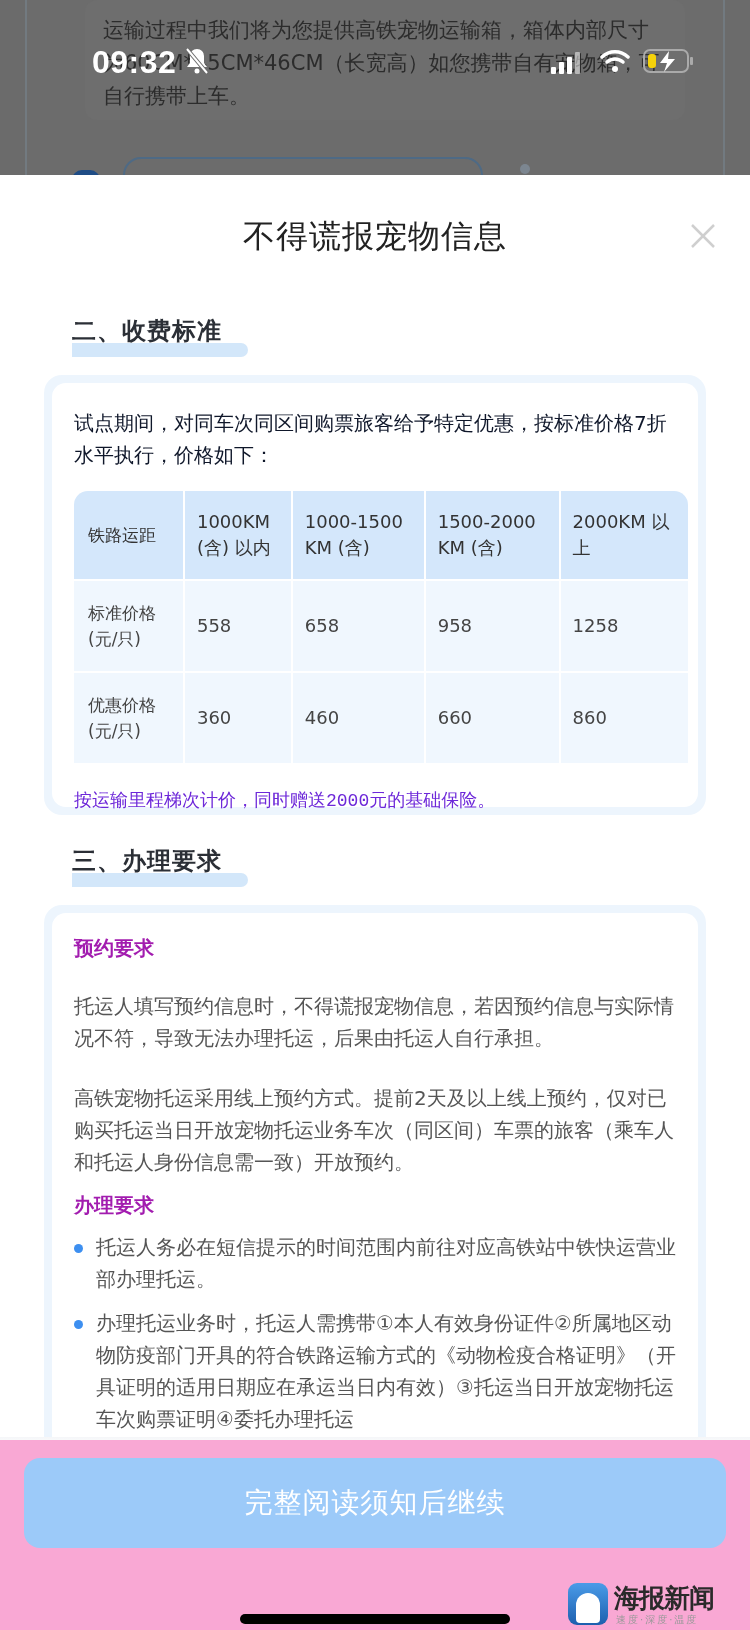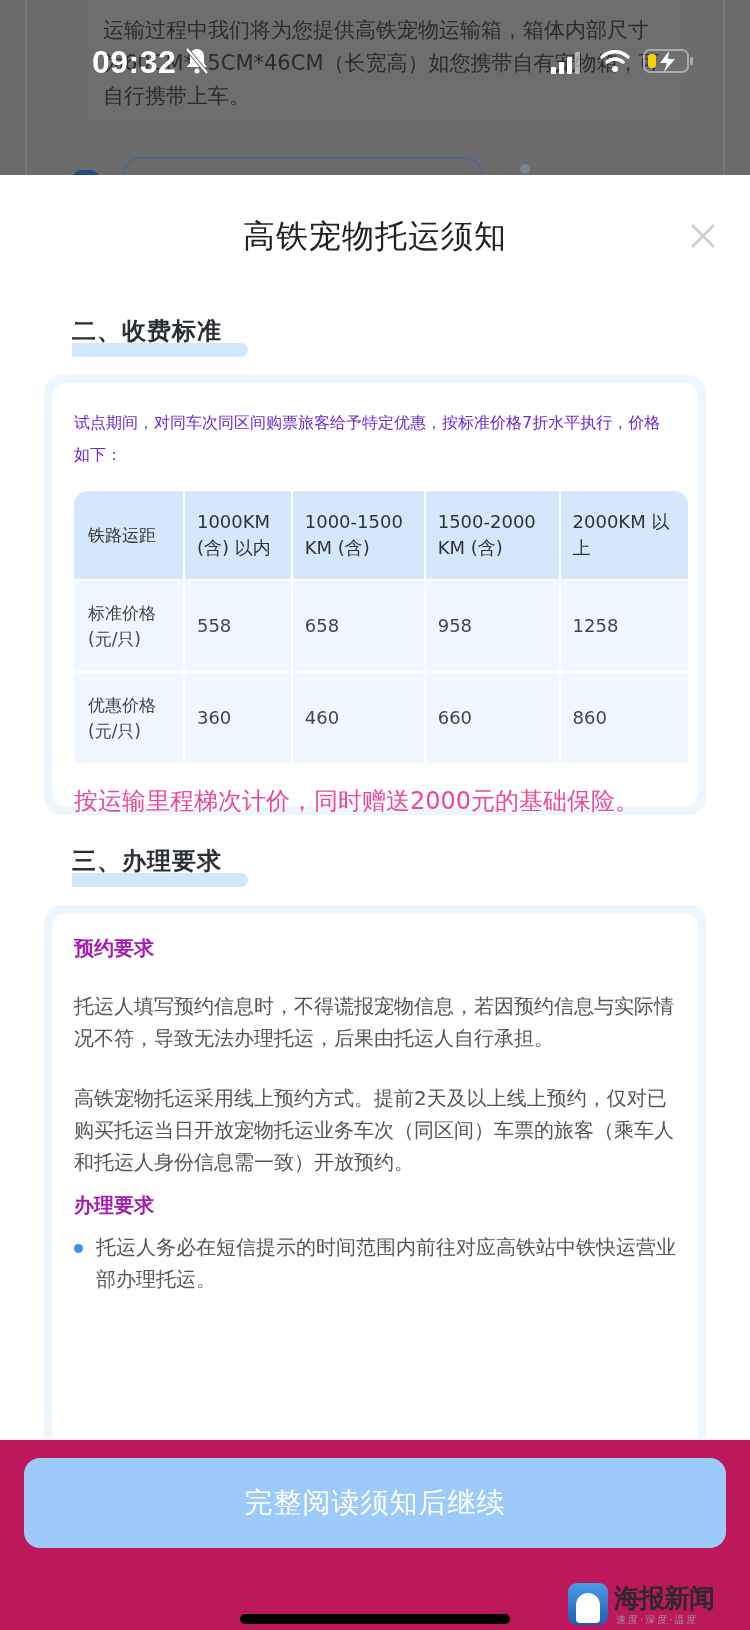--- a/index.html
+++ b/index.html
@@ -27,39 +27,39 @@
   .sheet { position: absolute; left: 0; top: 175px; width: 750px; height: 1455px; background: #fff; border-radius: 0; }
   .sheet-title { position: absolute; left: 0; top: 40px; width: 750px; text-align: center; font-size: 32px; color: #222; letter-spacing: 1px; }
   .close-btn { position: absolute; left: 688px; top: 46px; width: 30px; height: 30px; cursor: pointer; }
 
   .section-heading { position: absolute; left: 72px; font-size: 24px; font-weight: bold; color: #2b2f36; letter-spacing: 1px; z-index: 2; }
   .section-heading .hl { position: absolute; left: 0; bottom: -10px; width: 176px; height: 14px; background: #d3e7fa; border-radius: 0 10px 10px 0; z-index: -1; }
 
   .card-outer { position: absolute; left: 44px; width: 662px; background: #edf5fd; border-radius: 18px; padding: 8px; }
   .card { background: #fff; border-radius: 14px; width: 100%; height: 100%; padding: 24px 22px 0 22px; }
 
-  .intro { font-size: 16px; line-height: 32px; color: #6d28d9; }
+  .intro { font-size: 20px; line-height: 32px; color: #0f172a; }
 
   .price-table { margin-top: 20px; width: 614px; border-collapse: separate; border-spacing: 0; border-radius: 14px 14px 0 0; overflow: hidden; }
   .price-table th, .price-table td { text-align: left; vertical-align: middle; font-size: 18px; line-height: 26px; font-weight: normal; border-right: 2px solid #fff; }
   .price-table th:last-child, .price-table td:last-child { border-right: none; }
   .price-table th { background: #d4e7fb; color: #333; height: 88px; padding: 0 12px; font-size: 18px; }
   .price-table th.first, .price-table td.first { font-size: 17px; padding-left: 14px; }
   .price-table td { background: #f0f7fe; color: #444; height: 92px; padding: 0 12px; border-top: 2px solid #fff; }
 
-  .after-table { margin-top: 22px; font-size: 24px; line-height: 32px; color: #ec4899; }
+  .after-table { margin-top: 22px; font-size: 18px; line-height: 32px; color: #6d28d9; font-family: Liberation Mono, monospace; }
 
   .sub-heading { font-size: 20px; font-weight: bold; color: #a21caf; margin-top: 0; }
   .para { font-size: 20px; line-height: 32px; color: #555; margin-top: 28px; }
   .bullet { position: relative; padding-left: 22px; font-size: 20px; line-height: 32px; color: #555; margin-top: 12px; }
   .bullet .dot { position: absolute; left: 0; top: 13px; width: 9px; height: 9px; border-radius: 50%; background: #3d8ff0; }
 
   
   .fade { position: absolute; left: 0; top: 1437px; width: 750px; height: 8px; background: linear-gradient(#f4f6f8, #fff); }
-  .footer { position: absolute; left: 0; top: 1440px; width: 750px; height: 190px; background: #be185d; }
+  .footer { position: absolute; left: 0; top: 1440px; width: 750px; height: 190px; background: #f9a8d4; }
   .continue-btn { position: absolute; left: 24px; top: 18px; width: 702px; height: 90px; background: #9ccaf9; border-radius: 16px; border: none; color: #fff; font-size: 28px; letter-spacing: 1px; text-align: center; line-height: 90px; cursor: pointer; font-family: "DejaVu Sans", sans-serif; }
   .home-indicator { position: absolute; left: 240px; top: 174px; width: 270px; height: 10px; border-radius: 5px; background: #000; }
 
   .watermark { position: absolute; left: 568px; top: 1583px; width: 180px; height: 44px; }
   .wm-logo { position: absolute; left: 0; top: 0; width: 40px; height: 42px; border-radius: 9px; background: linear-gradient(#4a9be8, #1d5fae); }
   .wm-face { position: absolute; left: 8px; top: 10px; width: 24px; height: 30px; border-radius: 12px 12px 4px 4px; background: #fff; }
   .wm-name { position: absolute; left: 46px; top: -2px; font-size: 26px; font-weight: bold; color: #2a2a2a; letter-spacing: -1px; }
   .wm-tag { position: absolute; left: 48px; top: 30px; font-size: 10px; color: #999; letter-spacing: 2px; }
 </style>
 </head>
@@ -95,21 +95,21 @@
   </svg>
   <svg class="battery" viewBox="0 0 52 26">
     <rect x="1" y="2" width="44" height="22" rx="6" fill="none" stroke="#aaa" stroke-width="2"></rect>
     <rect x="47" y="9" width="3" height="8" rx="1" fill="#aaa"></rect>
     <rect x="5" y="6" width="8" height="14" rx="3" fill="#f5d20a"></rect>
     <path d="M26 3 L17 15 H24 L21 24 L32 11 H25 Z" fill="#fff"></path>
   </svg>
 </div>
 
 <div class="sheet">
-  <div class="sheet-title">高铁宠物托运须知</div>
+  <div class="sheet-title">不得谎报宠物信息</div>
   <svg class="close-btn" viewBox="0 0 30 30">
     <line x1="4" y1="4" x2="26" y2="26" stroke="#cfcfcf" stroke-width="2.5"></line>
     <line x1="26" y1="4" x2="4" y2="26" stroke="#cfcfcf" stroke-width="2.5"></line>
   </svg>
 
   <div class="section-heading" style="top:140px;">
     <span>二、收费标准</span>
     <span class="hl"></span>
   </div>
 
@@ -155,20 +155,24 @@
   <div class="card-outer" style="top:730px; height:600px;">
     <div class="card" style="padding-top:22px;">
       <div class="sub-heading">预约要求</div>
       <div class="para">托运人填写预约信息时，不得谎报宠物信息，若因预约信息与实际情况不符，导致无法办理托运，后果由托运人自行承担。</div>
       <div class="para">高铁宠物托运采用线上预约方式。提前2天及以上线上预约，仅对已购买托运当日开放宠物托运业务车次（同区间）车票的旅客（乘车人和托运人身份信息需一致）开放预约。</div>
       <div class="sub-heading" style="margin-top:14px;">办理要求</div>
       <div class="bullet">
         <span class="dot"></span>
         <span>托运人务必在短信提示的时间范围内前往对应高铁站中铁快运营业部办理托运。</span>
       </div>
+      <div class="bullet">
+        <span class="dot"></span>
+        <span>办理托运业务时，托运人需携带①本人有效身份证件②所属地区动物防疫部门开具的符合铁路运输方式的《动物检疫合格证明》（开具证明的适用日期应在承运当日内有效）③托运当日开放宠物托运车次购票证明④委托办理托运</span>
+      </div>
     </div>
   </div>
 </div>
 
 <div class="fade"></div>
 <div class="footer">
   <button class="continue-btn">完整阅读须知后继续</button>
   <div class="home-indicator"></div>
 </div>
 

